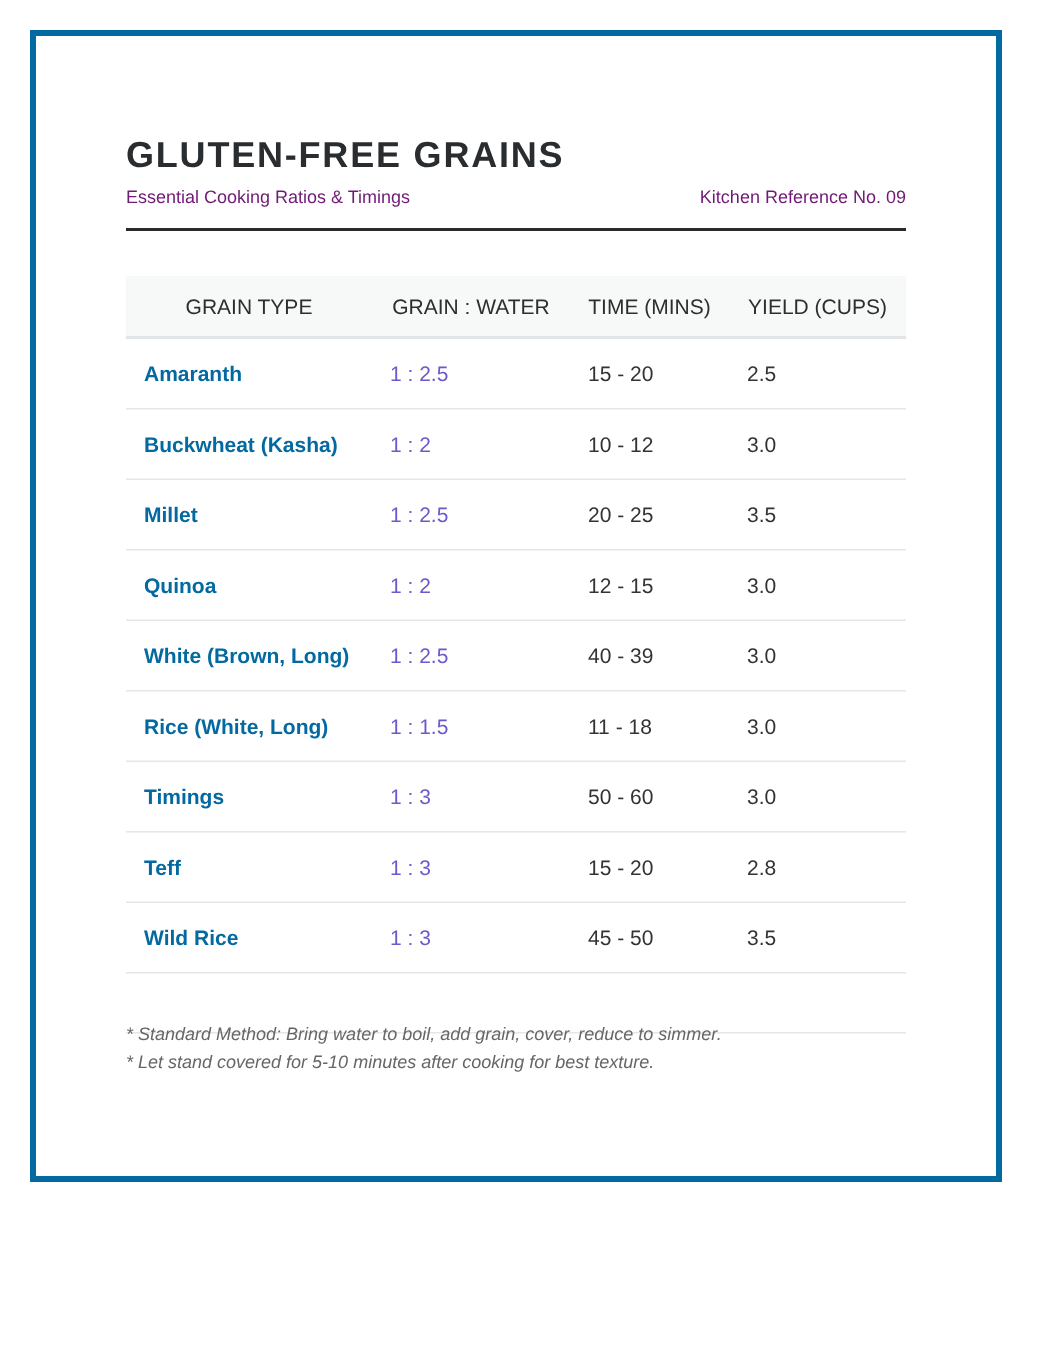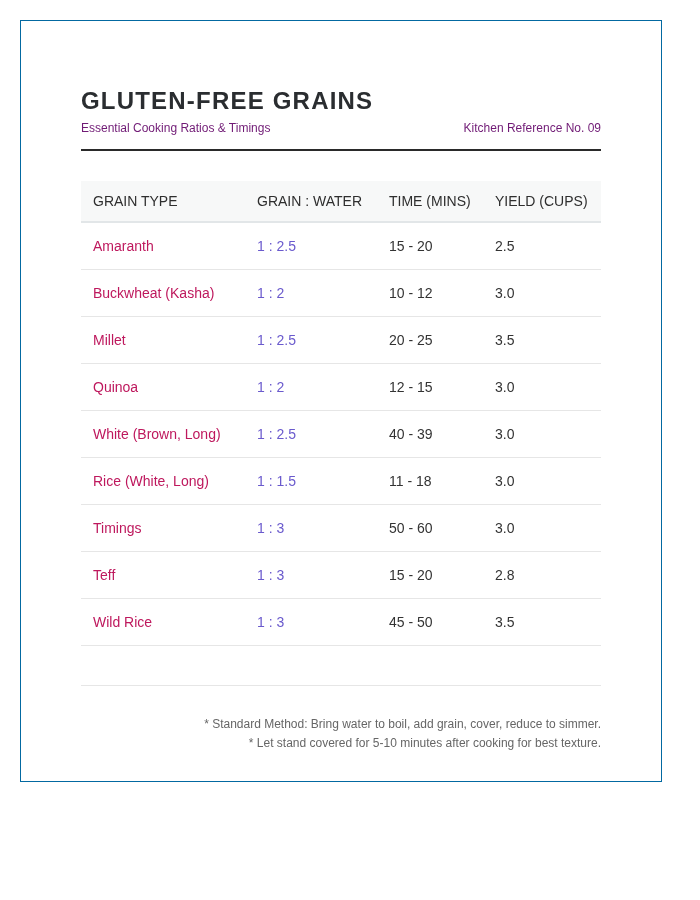--- a/index.html
+++ b/index.html
@@ -1,20 +1,20 @@
 <!DOCTYPE html>
 <html><head>
   <meta charset="utf-8">
   <style>
     html, body { margin: 0; padding: 0; background: #ffffff; }
     body { width: 700px; height: 900px; position: relative; font-family: "Liberation Sans", sans-serif; color: #2b2b2b; }
     .sheet {
       position: absolute; left: 20px; top: 20px;
       width: 640px; height: 760px;
-      border: 1px solid #0369a1;
+      border: 4px solid #0369a1;
       background: #ffffff;
       box-sizing: content-box;
     }
     .inner { position: absolute; left: 60px; top: 0; width: 520px; }
     .title {
       position: absolute; top: 66px; left: 0;
       font-size: 24px; font-weight: bold; letter-spacing: 1.2px;
       color: #2a2d30; margin: 0; white-space: nowrap;
     }
     .subrow {
@@ -25,43 +25,43 @@
     .rule-heavy {
       position: absolute; top: 128px; left: 0; width: 520px;
       height: 2px; background: #2a2a2a;
     }
     table {
       position: absolute; top: 160px; left: 0; width: 520px;
       border-collapse: collapse; font-size: 14px;
     }
     thead tr { background: #f7f8f8; }
     th {
-      text-align: left; font-weight: normal; color: #2e2e2e;
+      text-align: center; font-weight: normal; color: #2e2e2e;
       height: 40px; padding: 0 12px; font-size: 14px;
       border-bottom: 2px solid #e2e6e8;
       white-space: nowrap;
     }
     td {
       height: 46px; padding: 0 12px;
       border-bottom: 1px solid #e6e6e6;
       white-space: nowrap; color: #333333;
     }
-    td.grain { font-weight: normal; color: #be185d; }
+    td.grain { font-weight: bold; color: #0369a1; }
     td.ratio { font-weight: normal; color: #6a5acd; }
     col.c1 { width: 164px; }
     col.c2 { width: 132px; }
     col.c3 { width: 106px; }
     col.c4 { width: 118px; }
     .rule-light {
       position: absolute; top: 664px; left: 0; width: 520px;
       height: 1px; background: #e6e6e6;
     }
     .notes {
-      position: absolute; top: 696px; left: 0; width: 520px;
-      font-size: 12px; color: #666666; text-align: right;
+      position: absolute; top: 658px; left: 0; width: 520px;
+      font-size: 12px; font-style: italic; color: #666666;
     }
     .notes p { margin: 0 0 5px 0; line-height: 14px; }
   </style>
 </head>
 <body>
 
 <div class="sheet">
   <div class="inner">
     <h1 class="title">GLUTEN-FREE GRAINS</h1>
     <div class="subrow">

